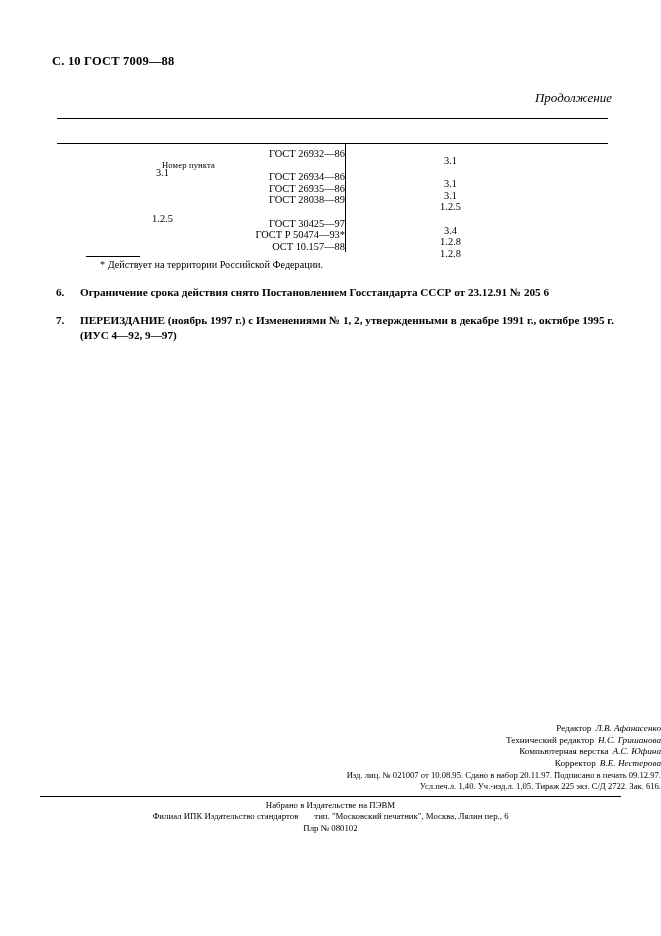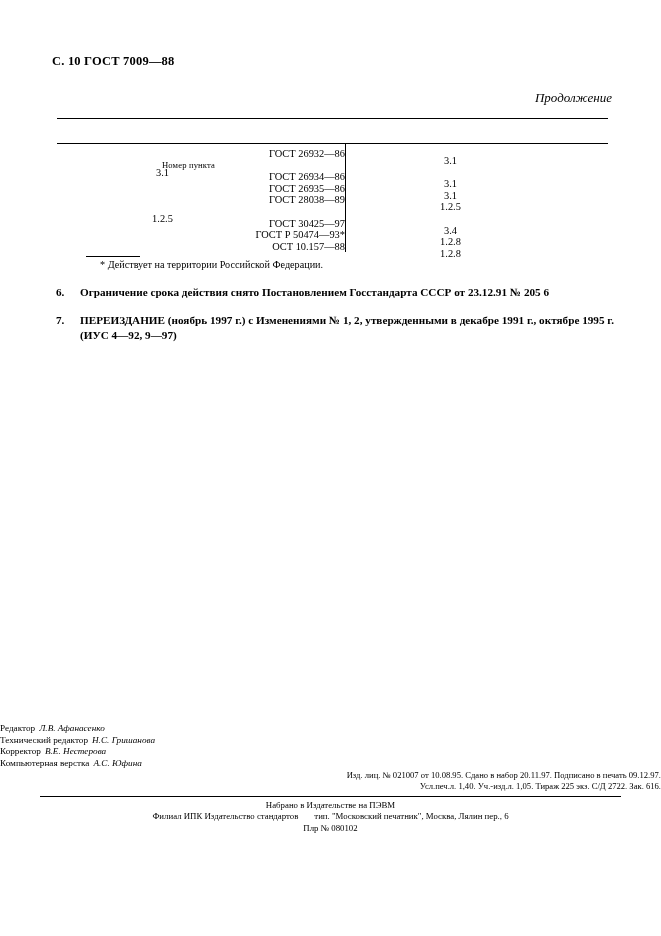--- a/index.html
+++ b/index.html
@@ -142,21 +142,21 @@
   }
   #clause-6 { left: 56px; top: 285px; width: 560px; }
   #clause-7 { left: 56px; top: 313px; width: 560px; }
 
   
   .credits {
     position: absolute;
     left: 0;
     top: 723px;
     width: 661px;
-    text-align: left;
+    text-align: right;
     font-size: 9.2px;
     line-height: 11.6px;
   }
   .credits .role { font-style: normal; }
   .credits .name { font-style: italic; padding-left: 4px; }
 
   .imprint {
     position: absolute;
     left: 0;
     top: 770px;
@@ -255,24 +255,24 @@
   </div>
 
   <div class="credits">
     <div>
       <span class="role">Редактор</span><span class="name">Л.В. Афанасенко</span>
     </div>
     <div>
       <span class="role">Технический редактор</span><span class="name">Н.С. Гришанова</span>
     </div>
     <div>
+      <span class="role">Компьютерная верстка</span><span class="name">А.С. Юфина</span>
+    </div>
+    <div>
       <span class="role">Корректор</span><span class="name">В.Е. Нестерова</span>
-    </div>
-    <div>
-      <span class="role">Компьютерная верстка</span><span class="name">А.С. Юфина</span>
     </div>
   </div>
 
   <div class="imprint">
     <div>Изд. лиц. № 021007 от 10.08.95. Сдано в набор 20.11.97. Подписано в печать 09.12.97.</div>
     <div>Усл.печ.л. 1,40. Уч.-изд.л. 1,05. Тираж 225 экз. С/Д 2722. Зак. 616.</div>
   </div>
 
   <div class="imprint-rule"></div>
 

